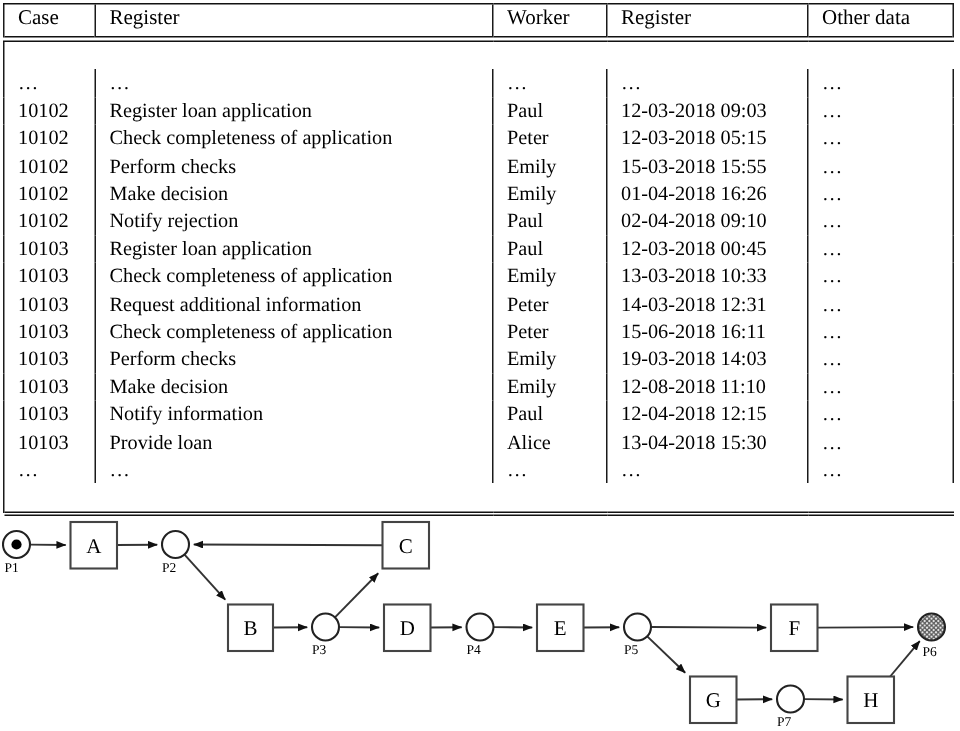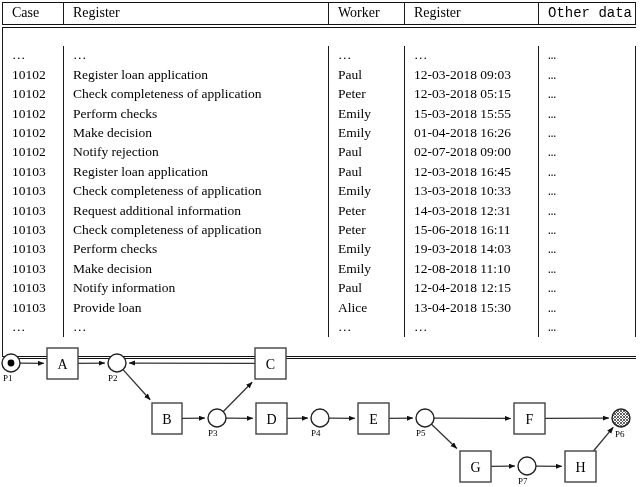--- a/index.html
+++ b/index.html
@@ -42,21 +42,21 @@
     font-weight: normal;
     padding: 0 0 0 9px;
     vertical-align: baseline;
     white-space: nowrap;
     height: 18.4px;
   }
   table.log th { font-size: 14px; padding-bottom: 2px; padding-top: 1px; }
 
   
   table.log th, table.log td { border-left: 1.1px solid #1a1a1a; }
-  table.log th.last-col, table.log td.last-col { border-right: 1.1px solid #1a1a1a; font-family: Liberation Mono, monospace; }
+  table.log th.last-col, table.log td.last-col { border-right: 1.1px solid #1a1a1a; }
 
   
   table.log thead tr.head-row > * { border-top: 1.3px solid #111; }
   tr.rule-under-head td {
     height: 0;
     padding: 0;
     border-left: none;
     border-right: none;
     border-top: 1.2px solid #111;
     border-bottom: 1.2px solid #111;
@@ -164,28 +164,28 @@
           <td>10102</td>
           <td>Make decision</td>
           <td>Emily</td>
           <td>01-04-2018 16:26</td>
           <td class="last-col ellipsis-cell">…</td>
         </tr>
         <tr>
           <td>10102</td>
           <td>Notify rejection</td>
           <td>Paul</td>
-          <td>02-07-2018 09:00</td>
+          <td>02-04-2018 09:10</td>
           <td class="last-col ellipsis-cell">…</td>
         </tr>
         <tr>
           <td>10103</td>
           <td>Register loan application</td>
           <td>Paul</td>
-          <td>12-03-2018 16:45</td>
+          <td>12-03-2018 00:45</td>
           <td class="last-col ellipsis-cell">…</td>
         </tr>
         <tr>
           <td>10103</td>
           <td>Check completeness of application</td>
           <td>Emily</td>
           <td>13-03-2018 10:33</td>
           <td class="last-col ellipsis-cell">…</td>
         </tr>
         <tr>

